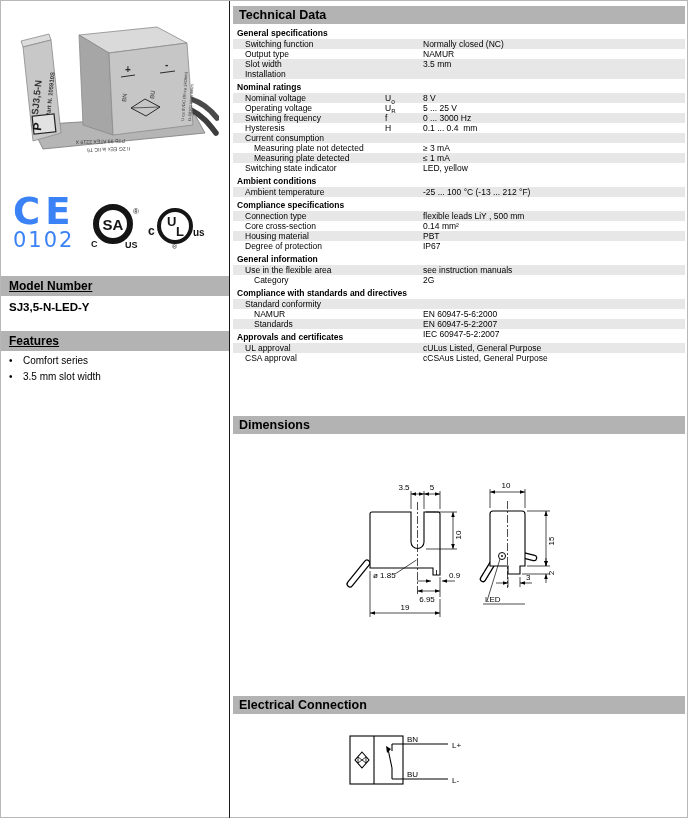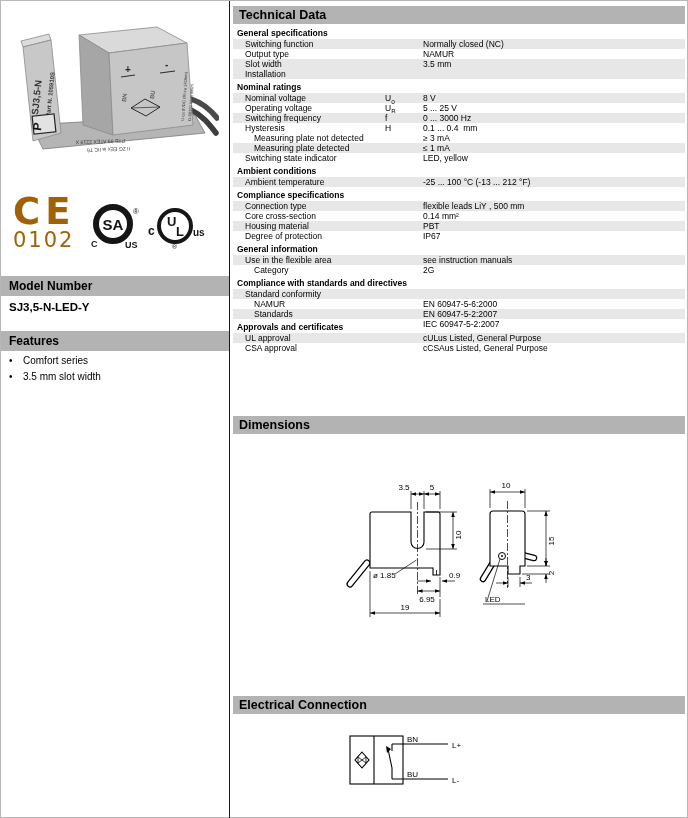--- a/index.html
+++ b/index.html
@@ -7,27 +7,27 @@
     width:688px;height:818px;overflow:hidden;background:#fff;
     font-family:"Liberation Sans",sans-serif;color:#000;position:relative;
   }
   .page{position:absolute;left:0;top:0;width:688px;height:818px;border:1px solid #b8b8b8;box-sizing:border-box;}
   .divider{position:absolute;left:228px;top:0;width:1px;height:818px;background:#1a1a1a;}
 
   
   .left-col{position:absolute;left:0;top:0;width:228px;height:818px;}
   .photo-wrap{position:absolute;left:4px;top:6px;width:214px;height:180px;}
   .certs{position:absolute;left:0;top:192px;width:228px;height:70px;}
-  .ce-mark{position:absolute;left:12px;top:0;color:#a16207;line-height:1;}
+  .ce-mark{position:absolute;left:12px;top:0;color:#3b82f6;line-height:1;}
   .ce-text{font-size:37px;font-weight:bold;letter-spacing:5px;font-family:"DejaVu Sans",sans-serif;}
   .ce-num{font-size:21px;letter-spacing:2px;margin-top:0;font-family:"DejaVu Sans",sans-serif;}
   .csa-mark{position:absolute;left:88px;top:6px;}
   .ul-mark{position:absolute;left:144px;top:10px;}
   .lbar{position:absolute;left:0;width:228px;height:20px;background:#b3b3b3;
-        font-weight:bold;font-size:12px;line-height:20px;padding-left:8px;box-sizing:border-box;}
+        font-weight:bold;font-size:12px;line-height:20px;padding-left:8px;box-sizing:border-box;text-decoration:underline;}
   .model-bar{top:275px;}
   .model-value{position:absolute;left:8px;top:300px;font-weight:bold;font-size:11.5px;}
   .features-bar{top:330px;}
   .feature-row{position:absolute;left:8px;width:212px;font-weight:normal;font-size:10px;line-height:12px;}
   .feature-row .dot{display:inline-block;width:14px;}
   .f0{top:354px;} .f1{top:370px;}
 
   
   .right-col{position:absolute;left:232px;top:0;width:456px;height:818px;}
   .rbar{position:absolute;left:0;width:452px;height:18px;background:#b3b3b3;
@@ -144,20 +144,21 @@
         <div class="sec-title">General specifications</div>
         <div class="spec-row stripe"><span class="lab ind1">Switching function</span><span class="val">Normally closed (NC)</span></div>
         <div class="spec-row"><span class="lab ind1">Output type</span><span class="val">NAMUR</span></div>
         <div class="spec-row stripe"><span class="lab ind1">Slot width</span><span class="val">3.5 mm</span></div>
         <div class="spec-row stripe"><span class="lab ind1">Installation</span><span class="val"></span></div>
         <div class="sec-title">Nominal ratings</div>
         <div class="spec-row stripe"><span class="lab ind1">Nominal voltage</span><span class="sym">U<sub>o</sub></span><span class="val">8 V</span></div>
         <div class="spec-row"><span class="lab ind1">Operating voltage</span><span class="sym">U<sub>B</sub></span><span class="val">5 ... 25 V</span></div>
         <div class="spec-row stripe"><span class="lab ind1">Switching frequency</span><span class="sym">f</span><span class="val">0 ... 3000 Hz</span></div>
         <div class="spec-row"><span class="lab ind1">Hysteresis</span><span class="sym">H</span><span class="val">0.1 ... 0.4  mm</span></div>
+        <div class="spec-row stripe"><span class="lab ind1">Current consumption</span><span class="val"></span></div>
         <div class="spec-row"><span class="lab ind2">Measuring plate not detected</span><span class="val">≥ 3 mA</span></div>
         <div class="spec-row stripe"><span class="lab ind2">Measuring plate detected</span><span class="val">≤ 1 mA</span></div>
         <div class="spec-row"><span class="lab ind1">Switching state indicator</span><span class="val">LED, yellow</span></div>
         <div class="sec-title">Ambient conditions</div>
         <div class="spec-row stripe"><span class="lab ind1">Ambient temperature</span><span class="val">-25 ... 100 °C (-13 ... 212 °F)</span></div>
         <div class="sec-title">Compliance specifications</div>
         <div class="spec-row stripe"><span class="lab ind1">Connection type</span><span class="val">flexible leads LiY , 500 mm</span></div>
         <div class="spec-row"><span class="lab ind1">Core cross-section</span><span class="val">0.14 mm²</span></div>
         <div class="spec-row stripe"><span class="lab ind1">Housing material</span><span class="val">PBT</span></div>
         <div class="spec-row"><span class="lab ind1">Degree of protection</span><span class="val">IP67</span></div>

